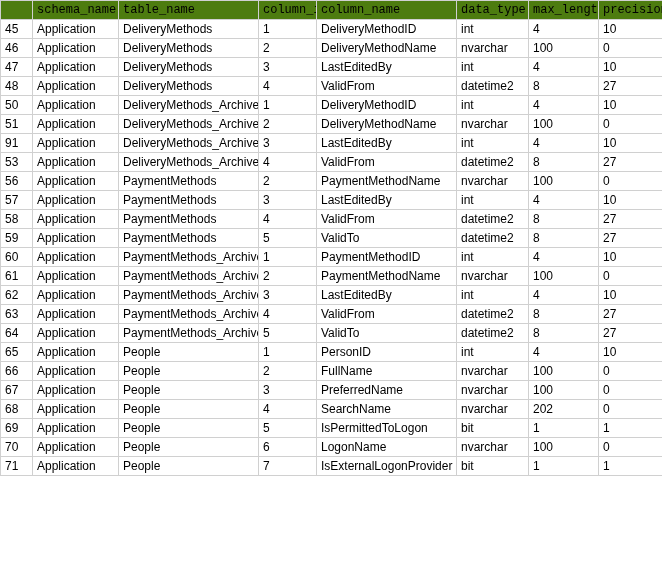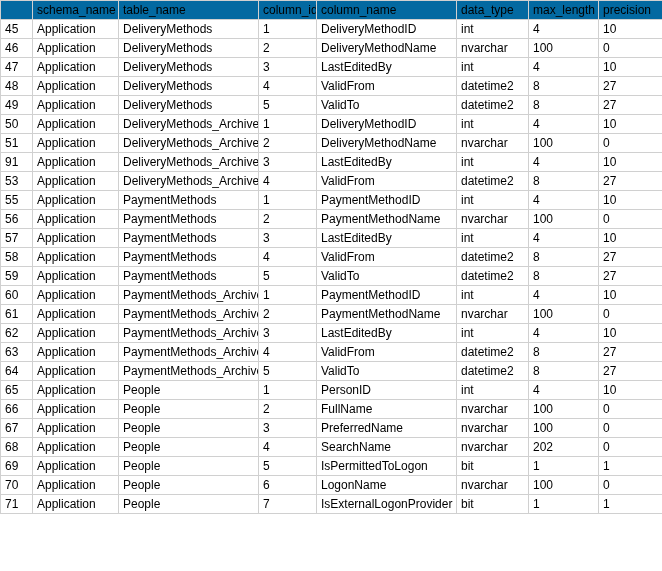--- a/index.html
+++ b/index.html
@@ -21,22 +21,23 @@
     padding: 2px 4px;
     text-align: left;
     white-space: nowrap;
     overflow: hidden;
     text-overflow: clip;
     height: 19px;
     vertical-align: middle;
     font-weight: normal;
   }
   th {
-    background: #0369a1;
+    background: #4d7c0f;
     color: #000;
+    font-family: Liberation Mono, monospace;
   }
   td.rownum {
     background: #fff;
     text-align: left;
     margin-top: 36px;
   }
   col.c-row { width: 32px; }
   col.c-schema { width: 86px; }
   col.c-table { width: 140px; }
   col.c-colid { width: 58px; }
@@ -106,30 +107,20 @@
         <td class="rownum">48</td>
         <td>Application</td>
         <td>DeliveryMethods</td>
         <td>4</td>
         <td>ValidFrom</td>
         <td>datetime2</td>
         <td>8</td>
         <td>27</td>
       </tr>
       <tr>
-        <td class="rownum">49</td>
-        <td>Application</td>
-        <td>DeliveryMethods</td>
-        <td>5</td>
-        <td>ValidTo</td>
-        <td>datetime2</td>
-        <td>8</td>
-        <td>27</td>
-      </tr>
-      <tr>
         <td class="rownum">50</td>
         <td>Application</td>
         <td>DeliveryMethods_Archive</td>
         <td>1</td>
         <td>DeliveryMethodID</td>
         <td>int</td>
         <td>4</td>
         <td>10</td>
       </tr>
       <tr>
@@ -154,30 +145,20 @@
       </tr>
       <tr>
         <td class="rownum">53</td>
         <td>Application</td>
         <td>DeliveryMethods_Archive</td>
         <td>4</td>
         <td>ValidFrom</td>
         <td>datetime2</td>
         <td>8</td>
         <td>27</td>
-      </tr>
-      <tr>
-        <td class="rownum">55</td>
-        <td>Application</td>
-        <td>PaymentMethods</td>
-        <td>1</td>
-        <td>PaymentMethodID</td>
-        <td>int</td>
-        <td>4</td>
-        <td>10</td>
       </tr>
       <tr>
         <td class="rownum">56</td>
         <td>Application</td>
         <td>PaymentMethods</td>
         <td>2</td>
         <td>PaymentMethodName</td>
         <td>nvarchar</td>
         <td>100</td>
         <td>0</td>

